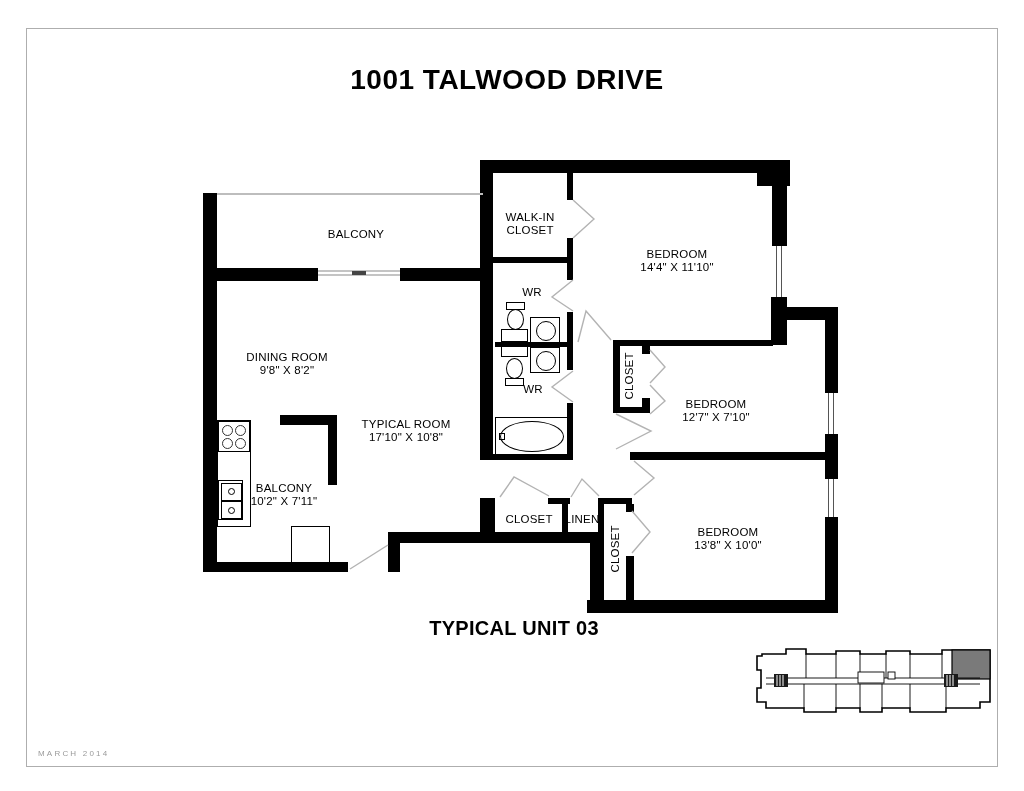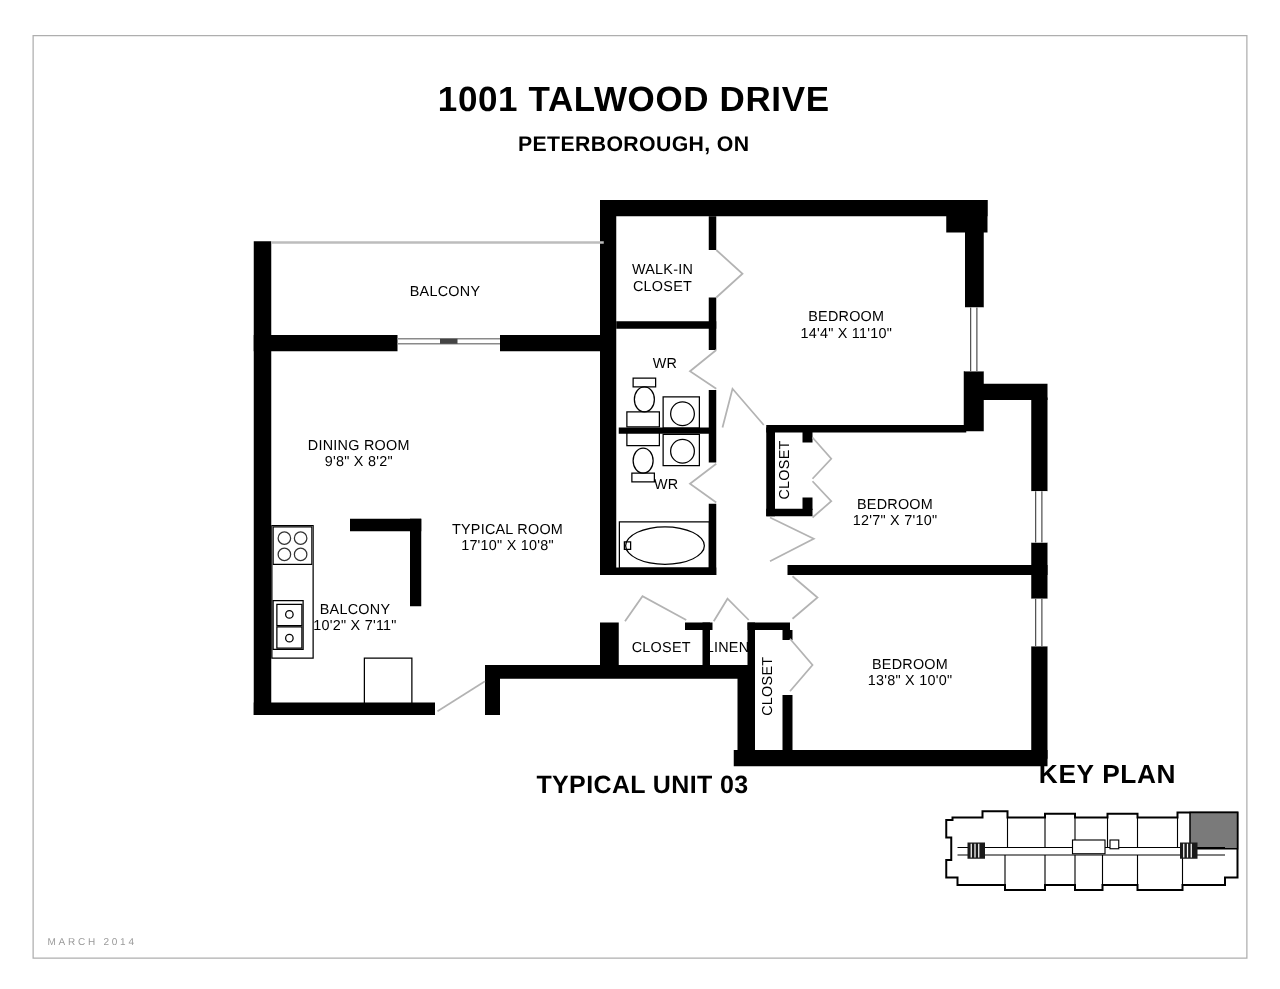--- a/index.html
+++ b/index.html
@@ -46,21 +46,20 @@
   .keyplan{position:absolute;left:748px;top:642px;}
   .datestamp{position:absolute;left:38px;top:749px;font-size:8px;letter-spacing:2.2px;}
 </style>
 </head>
 <body>
 
 <div class="page">
   <div class="page-border"></div>
 
   <div class="title1">1001 TALWOOD DRIVE</div>
-  <div class="title2">PETERBOROUGH, ON</div>
 
   <div class="plan">
 
     <i class="w" style="left:483px;top:160px;width:307px;height:13px"></i>
     <i class="w" style="left:757px;top:160px;width:33px;height:26px"></i>
     <i class="w" style="left:772px;top:173px;width:15px;height:73px"></i>
     <i class="w" style="left:771px;top:297px;width:16px;height:48px"></i>
     <i class="w" style="left:775px;top:307px;width:63px;height:13px"></i>
     <i class="w" style="left:825px;top:318px;width:13px;height:75px"></i>
     <i class="w" style="left:825px;top:434px;width:13px;height:45px"></i>
@@ -213,21 +212,20 @@
     <div class="label" style="left:728px;top:539px">
       <span>BEDROOM</span>
       <span>13'8" X 10'0"</span>
     </div>
   </div>
 
   <div class="footer">
     <div>TYPICAL UNIT 03</div>
   </div>
 
-  <div class="kp-title">KEY PLAN</div>
   <svg class="keyplan" width="250" height="80" viewBox="0 0 250 80">
     <path d="M14,12 H38 V7 H58 V12 H88 V9 H112 V12 H138 V9 H162 V12 H194 V8 H242 V60 H232 V66 H198 V70 H162 V66 H134 V70 H112 V66 H88 V70 H56 V66 H18 V60 H9 V46 H13 V28 H9 V14 H14 Z" fill="none" stroke="#000" stroke-width="1.6"></path>
     <rect x="204" y="8" width="38" height="29" fill="#7a7a7a" stroke="#000" stroke-width="1.2"></rect>
     <g stroke="#000" stroke-width="0.9" fill="none">
       <path d="M18,36 H232 M18,42 H232"></path>
       <path d="M58,12 V36 M88,12 V36 M112,12 V36 M138,12 V36 M162,12 V36 M194,12 V36"></path>
       <path d="M56,42 V66 M88,42 V66 M112,42 V66 M134,42 V66 M162,42 V66 M198,42 V66"></path>
       <rect x="110" y="30" width="26" height="11" fill="#fff"></rect>
       <rect x="140" y="30" width="7" height="7" fill="#fff"></rect>
     </g>

